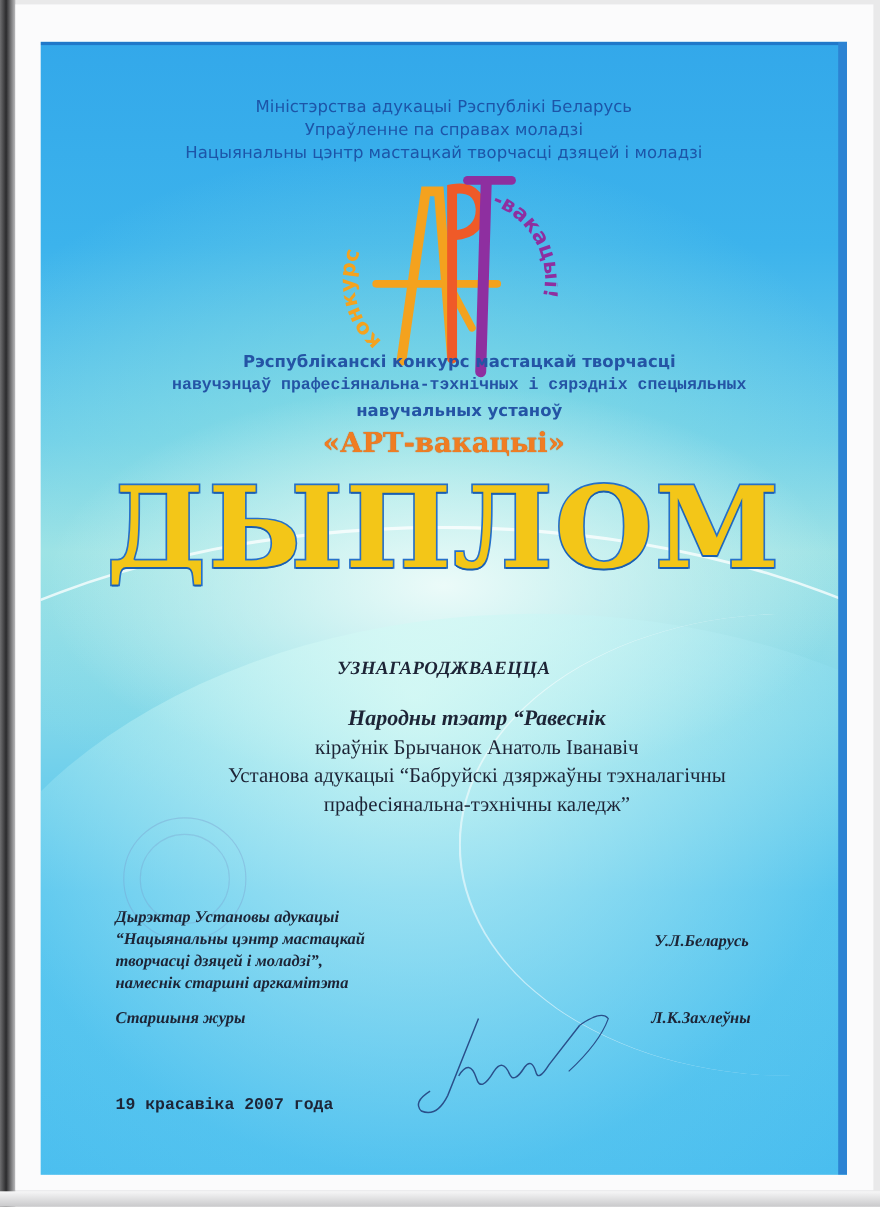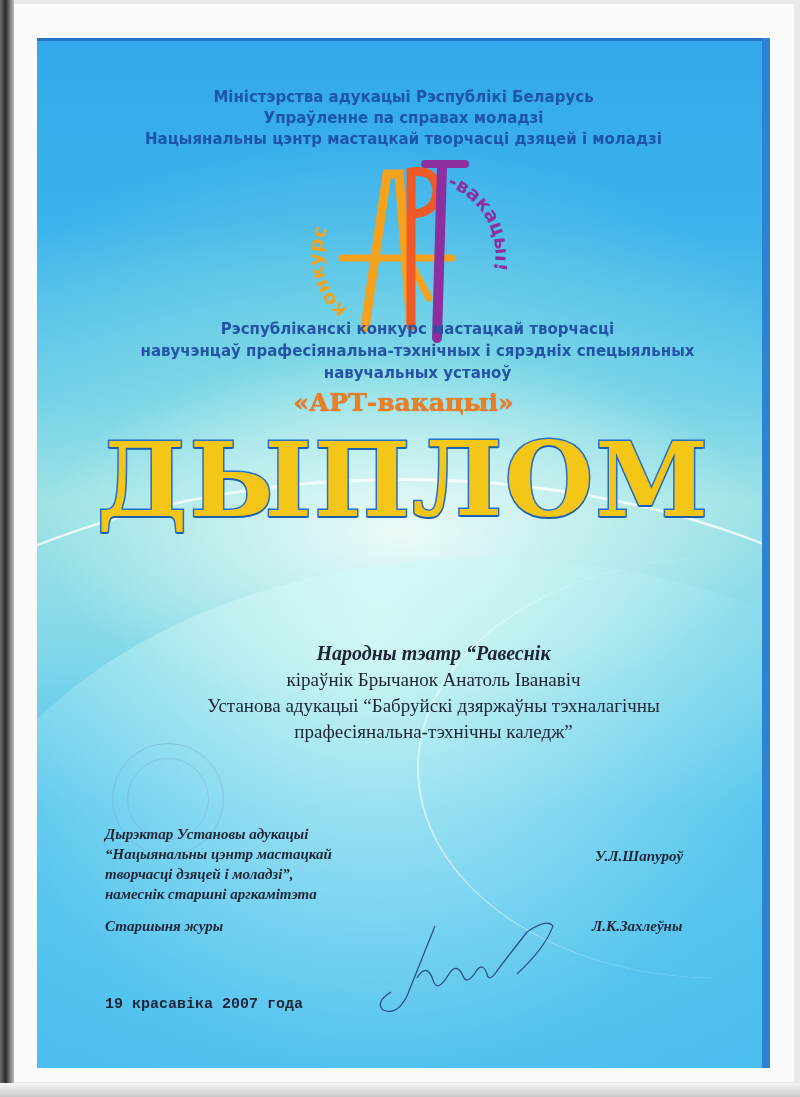--- a/index.html
+++ b/index.html
@@ -14,27 +14,27 @@
       linear-gradient(180deg,#33a8ea 0%,#3cb3ec 18%,#6ccdea 35%,#9fe2e6 45%,#7fd6ea 60%,#4fc1ee 75%,#45bbef 100%);
   }
   .right-stripe{position:absolute;right:0;top:0;width:8px;height:100%;background:#2c83d3;}
   .top-stripe{position:absolute;left:0;top:0;width:100%;height:3px;background:#1f78c9;}
   .swoosh{position:absolute;border-radius:50%;}
   .swoosh.s1{left:-260px;top:440px;width:1250px;height:700px;border-top:3px solid rgba(255,255,255,0.75);}
   .swoosh.s2{left:-100px;top:520px;width:1100px;height:760px;background:radial-gradient(ellipse at 40% 10%,rgba(215,250,245,0.85),rgba(120,215,240,0.25) 45%,rgba(70,190,238,0) 70%);}
   .swoosh.s3{left:380px;top:520px;width:600px;height:420px;border-left:2px solid rgba(255,255,255,0.55);}
   .print-note{position:absolute;right:12px;top:660px;width:12px;height:320px;writing-mode:vertical-rl;font-family:"Liberation Sans",sans-serif;font-size:6px;color:#2a4f7a;opacity:0.75;letter-spacing:0.2px;}
 
-  .hdr{position:absolute;left:0;width:733px;text-align:center;font-family:"DejaVu Sans",sans-serif;font-weight:bold;color:#1d55a8;font-size:15px;line-height:21px;}
+  .hdr{position:absolute;left:0;width:733px;text-align:center;font-family:"DejaVu Sans",sans-serif;font-weight:normal;color:#1d55a8;font-size:15px;line-height:21px;}
   .hdr.l1{top:49px;} .hdr.l2{top:70px;} .hdr.l3{top:91px;}
 
   .logo{position:absolute;left:270px;top:112px;width:200px;height:196px;}
 
   .contest{position:absolute;left:14px;width:733px;text-align:center;font-family:"DejaVu Sans",sans-serif;font-weight:bold;color:#2454a5;font-size:15px;line-height:22px;}
-  .contest.c1{top:280px;} .contest.c2{top:302px;} .contest.c3{top:324px;}
+  .contest.c1{top:280px;} .contest.c2{top:302px;font-family:Liberation Mono, monospace;} .contest.c3{top:324px;}
   .contest-name{position:absolute;top:350px;left:0;width:733px;text-align:center;font-family:"DejaVu Serif",serif;font-weight:bold;font-size:25px;color:#f07d22;text-shadow:0 0 1px #b84f0a;}
 
   .diploma-title{position:absolute;top:382px;left:0;width:733px;text-align:center;font-family:"DejaVu Serif",serif;font-weight:bold;font-size:102px;letter-spacing:2px;color:#f3c618;line-height:120px;
     -webkit-text-stroke:3px #2670c9;paint-order:stroke fill;text-shadow:0 2px 0 #1b5faf;}
 
   .awarded{position:absolute;top:560px;left:0;width:733px;text-align:center;font-family:"Liberation Serif",serif;font-weight:bold;font-style:italic;font-size:17px;color:#1d2436;letter-spacing:0.5px;}
   .recipient{position:absolute;left:0;width:793px;text-align:center;font-family:"Liberation Serif",serif;color:#1d2436;}
   .recipient.r1{top:604px;font-weight:bold;font-style:italic;font-size:20px;}
   .recipient.r2{top:631px;font-size:19px;}
   .recipient.r3{top:657px;font-size:19px;}
@@ -93,34 +93,35 @@
     <path d="M 135 16 L 130 188" stroke="#8e2fa0" stroke-width="10" fill="none" stroke-linecap="round"></path>
   </svg>
 
   <div class="contest c1">Рэспубліканскі конкурс мастацкай творчасці</div>
   <div class="contest c2">навучэнцаў прафесіянальна-тэхнічных і сярэдніх спецыяльных</div>
   <div class="contest c3">навучальных устаноў</div>
   <div class="contest-name">«АРТ-вакацыі»</div>
 
   <div class="diploma-title">ДЫПЛОМ</div>
 
+  <div class="awarded">УЗНАГАРОДЖВАЕЦЦА</div>
   <div class="recipient r1">Народны тэатр “Равеснік</div>
   <div class="recipient r2">кіраўнік Брычанок Анатоль Іванавіч</div>
   <div class="recipient r3">Установа адукацыі “Бабруйскі дзяржаўны тэхналагічны</div>
   <div class="recipient r4">прафесіянальна-тэхнічны каледж”</div>
 
   <div class="stamp"></div>
 
   <div class="director">
     <div>Дырэктар Установы адукацыі</div>
     <div>“Нацыянальны цэнтр мастацкай</div>
     <div>творчасці дзяцей і моладзі”,</div>
     <div>намеснік старшні аргкамітэта</div>
   </div>
-  <div class="sig-name n1">У.Л.Шапуроў</div>
+  <div class="sig-name n1">У.Л.Беларусь</div>
 
   <div class="jury">Старшыня журы</div>
   <div class="sig-name n2">Л.К.Захлеўны</div>
 
   <svg class="signature" viewBox="0 0 180 100">
     <path d="M 58 8 L 30 78 Q 20 98 6 92 Q -2 84 14 74" stroke="#2a4f8a" stroke-width="1.3" fill="none"></path>
     <path d="M 40 60 Q 50 44 56 62 Q 60 76 72 56 Q 80 44 86 58 Q 90 68 100 52 Q 106 44 110 56 Q 112 66 122 50 L 150 14" stroke="#2a4f8a" stroke-width="1.3" fill="none"></path>
     <path d="M 150 14 Q 170 0 176 8 Q 168 30 140 56" stroke="#2a4f8a" stroke-width="1.1" fill="none"></path>
   </svg>
 

